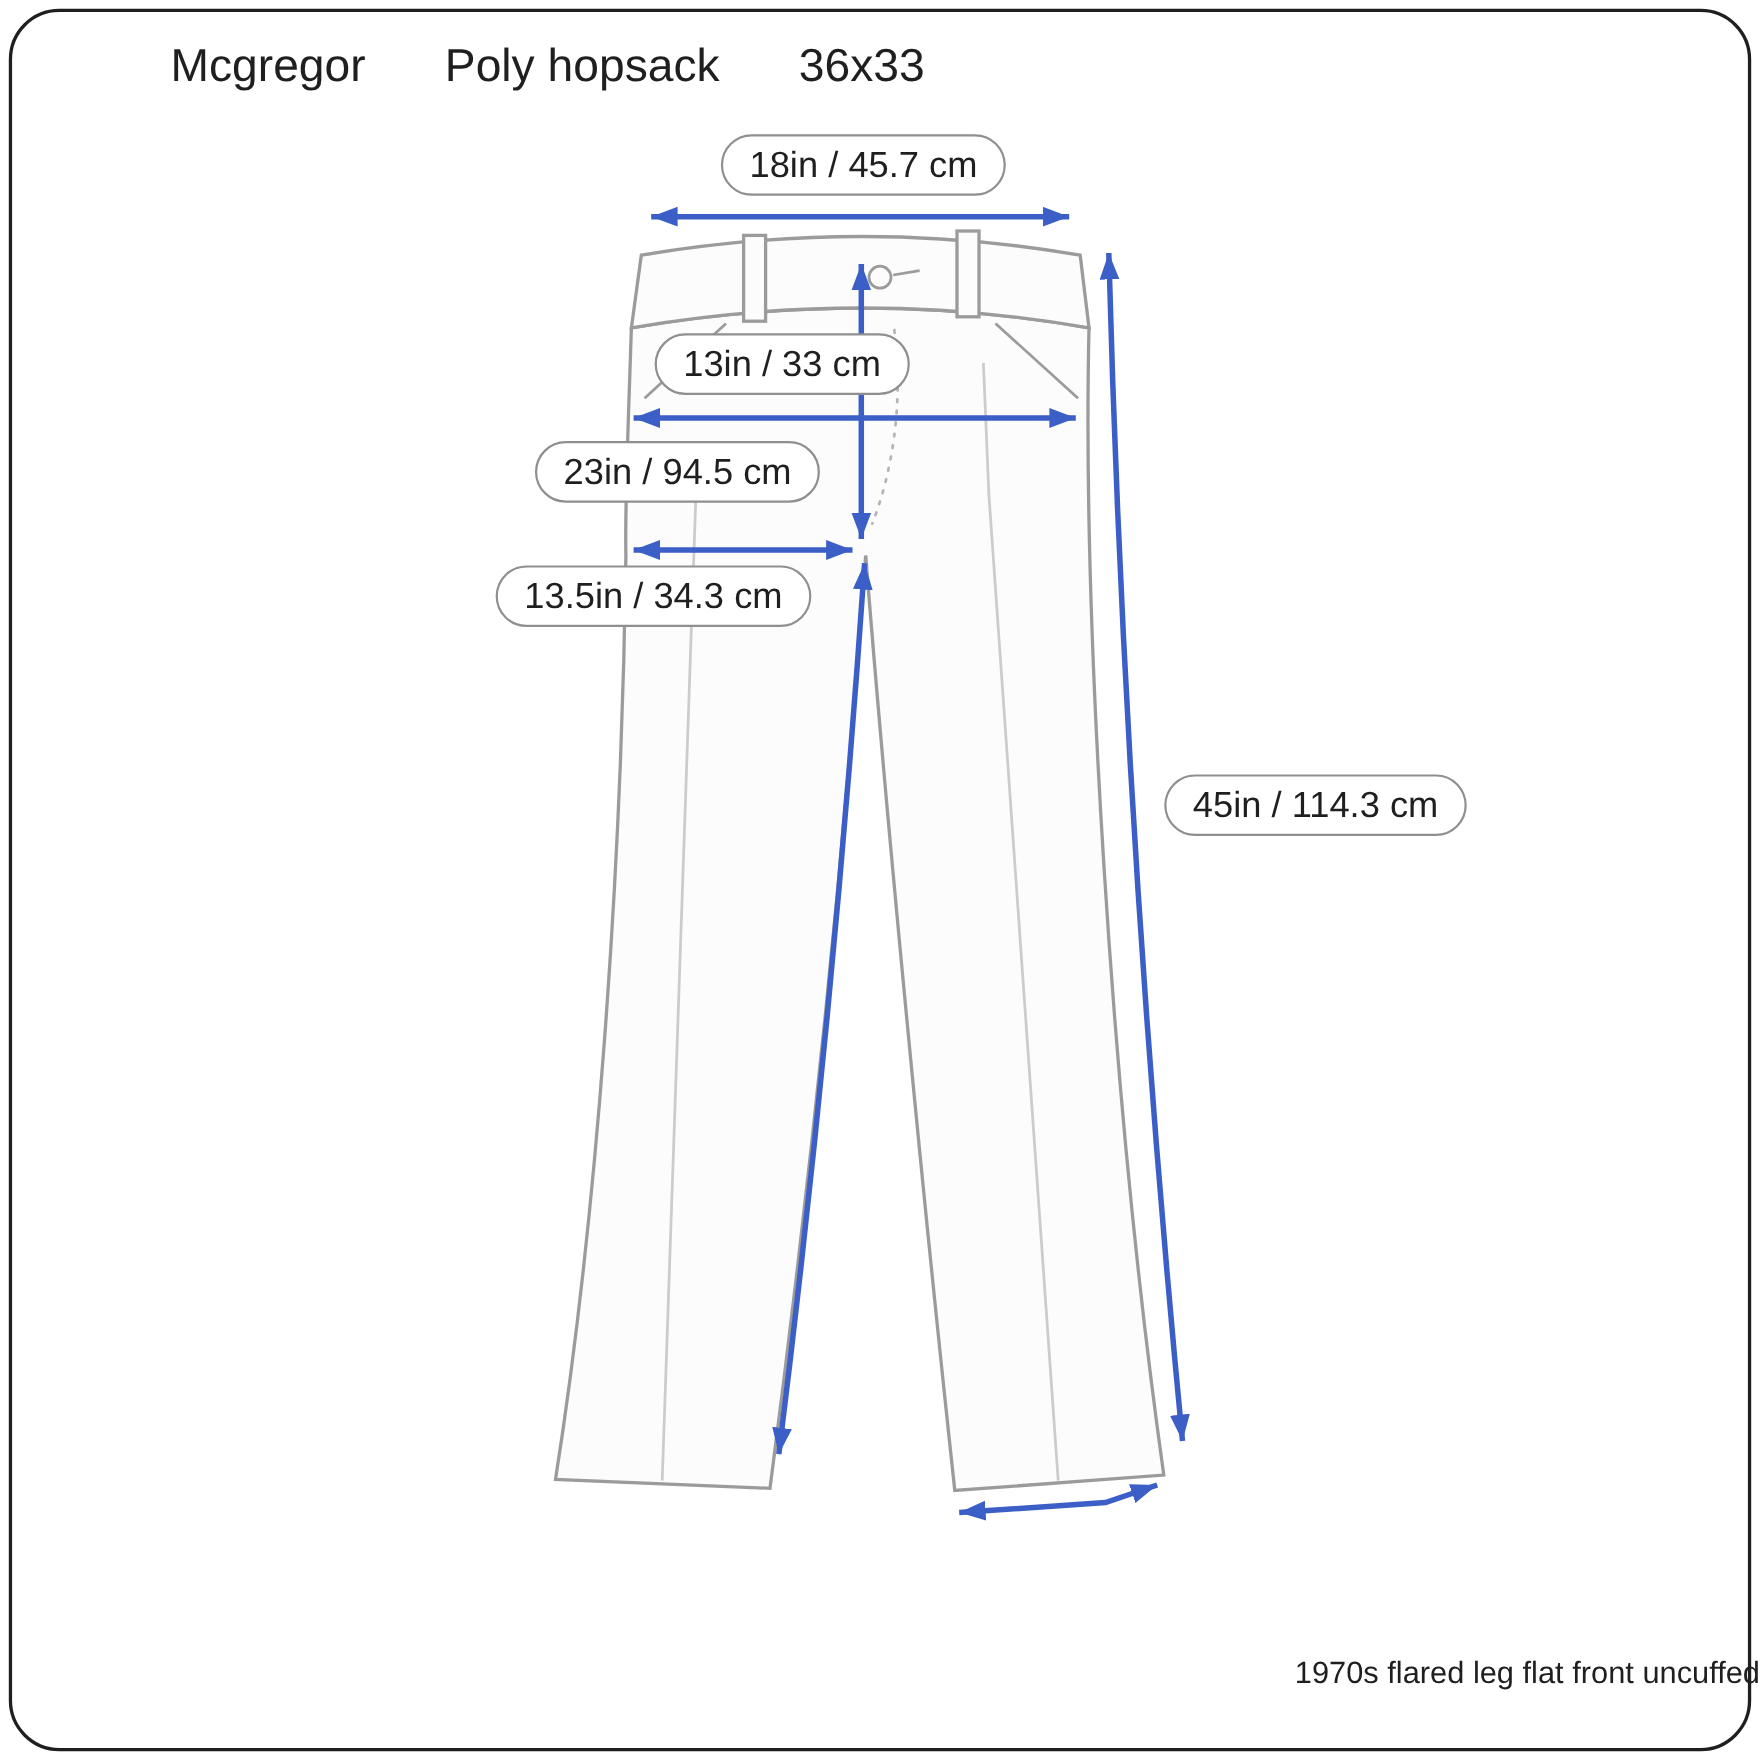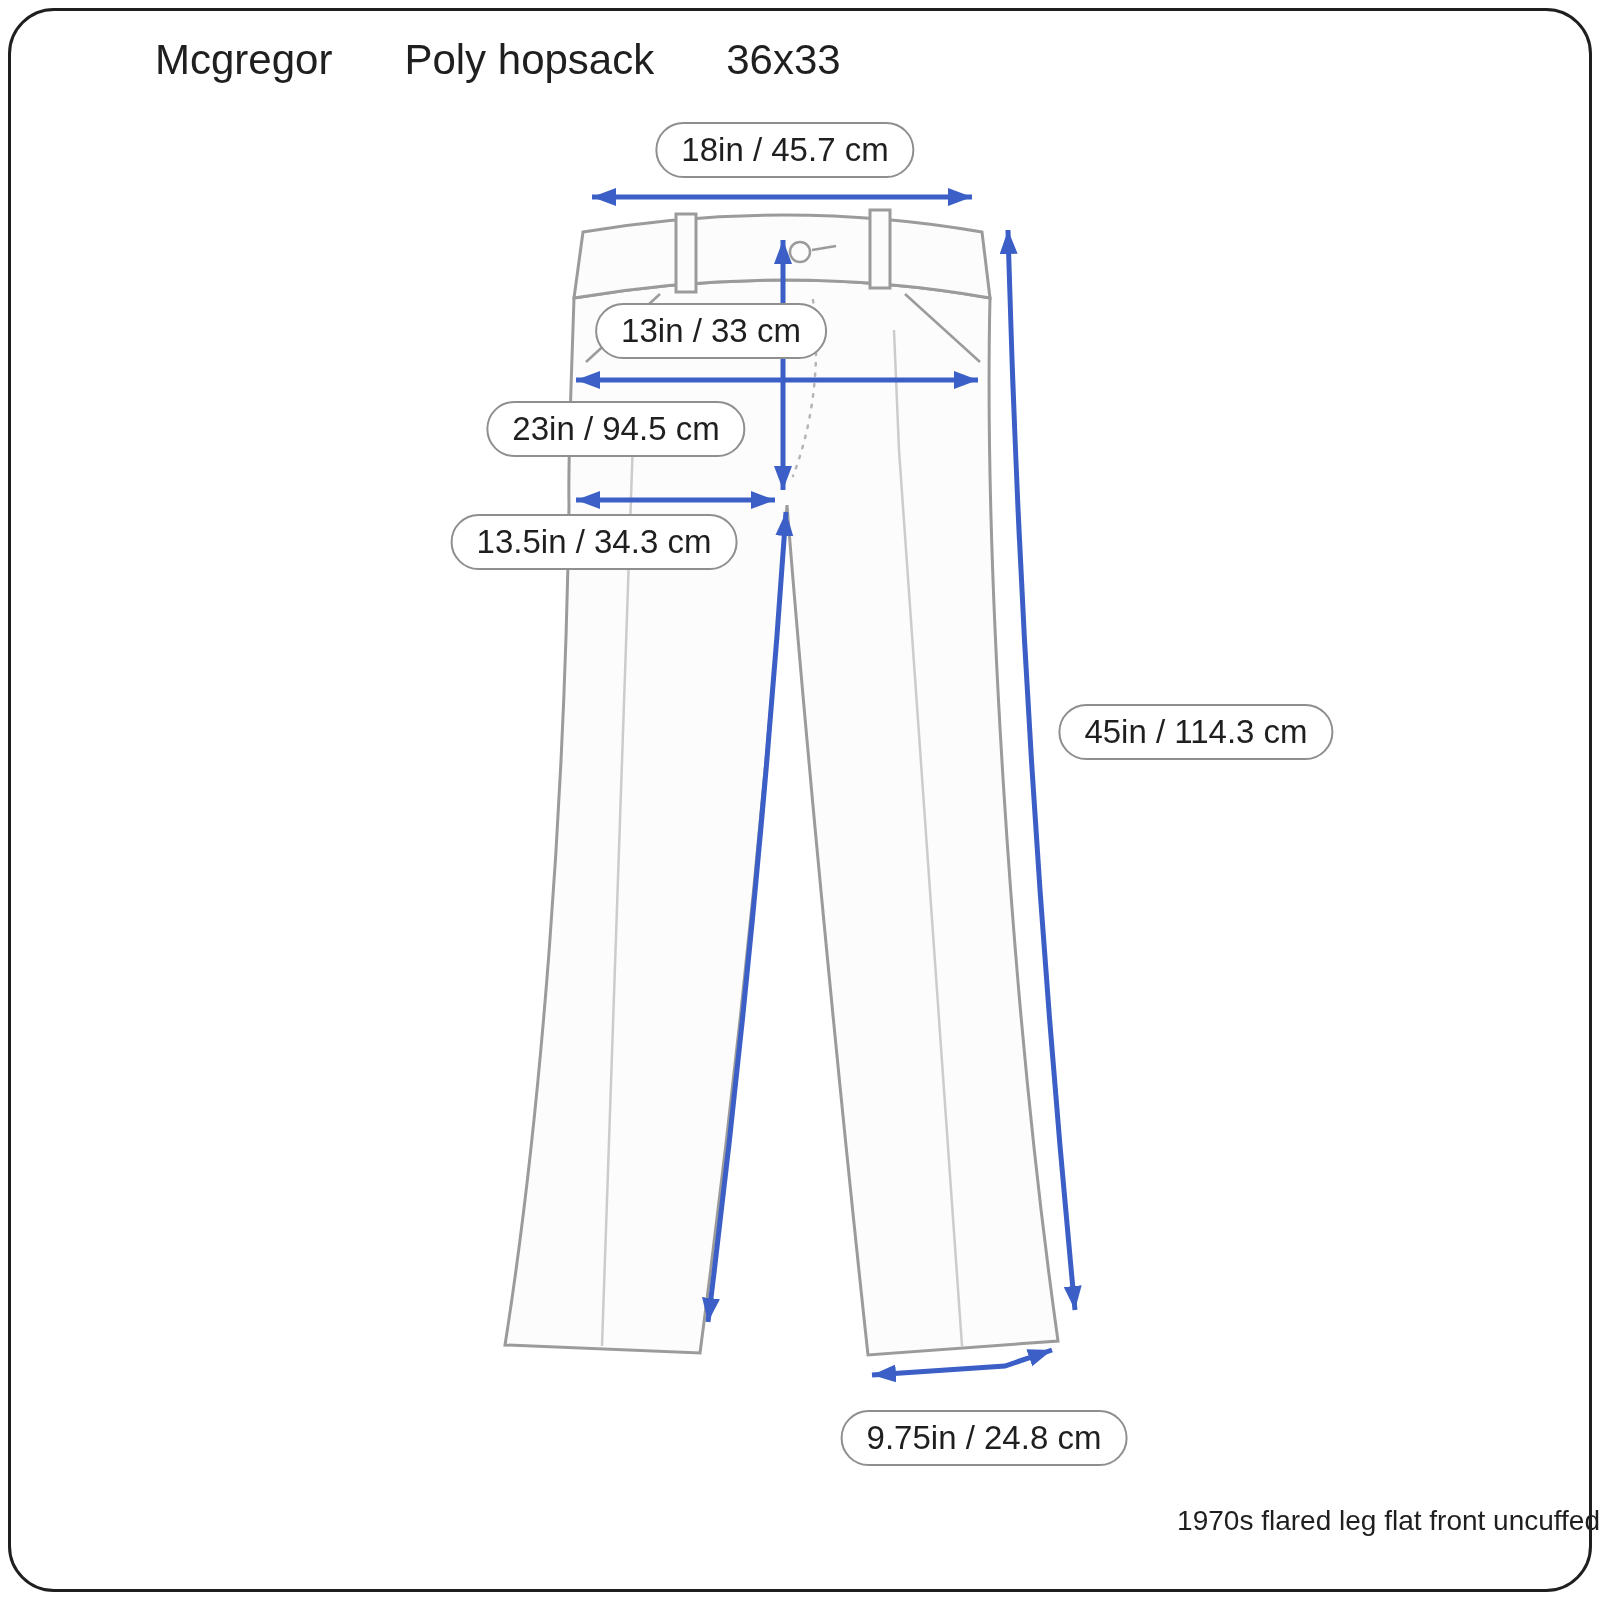--- a/index.html
+++ b/index.html
@@ -97,17 +97,16 @@
 
       <path class="arrow" d="M 872 1375 L 1005 1366 L 1052 1350" marker-start="url(#ah)" marker-end="url(#ah)"></path>
     </g>
   </svg>
 
   <div class="pill" style="left:785px;top:150px;">18in / 45.7 cm</div>
   <div class="pill" style="left:711px;top:331px;">13in / 33 cm</div>
   <div class="pill" style="left:616px;top:429px;">23in / 94.5 cm</div>
   <div class="pill" style="left:594px;top:542px;">13.5in / 34.3 cm</div>
   <div class="pill" style="left:1196px;top:732px;">45in / 114.3 cm</div>
-  <div class="pill" style="left:984px;top:1438px;">9.75in / 24.8 cm</div>
 
   <div class="footer-text">1970s flared leg flat front uncuffed</div>
 
 </div>
 
 </body></html>

